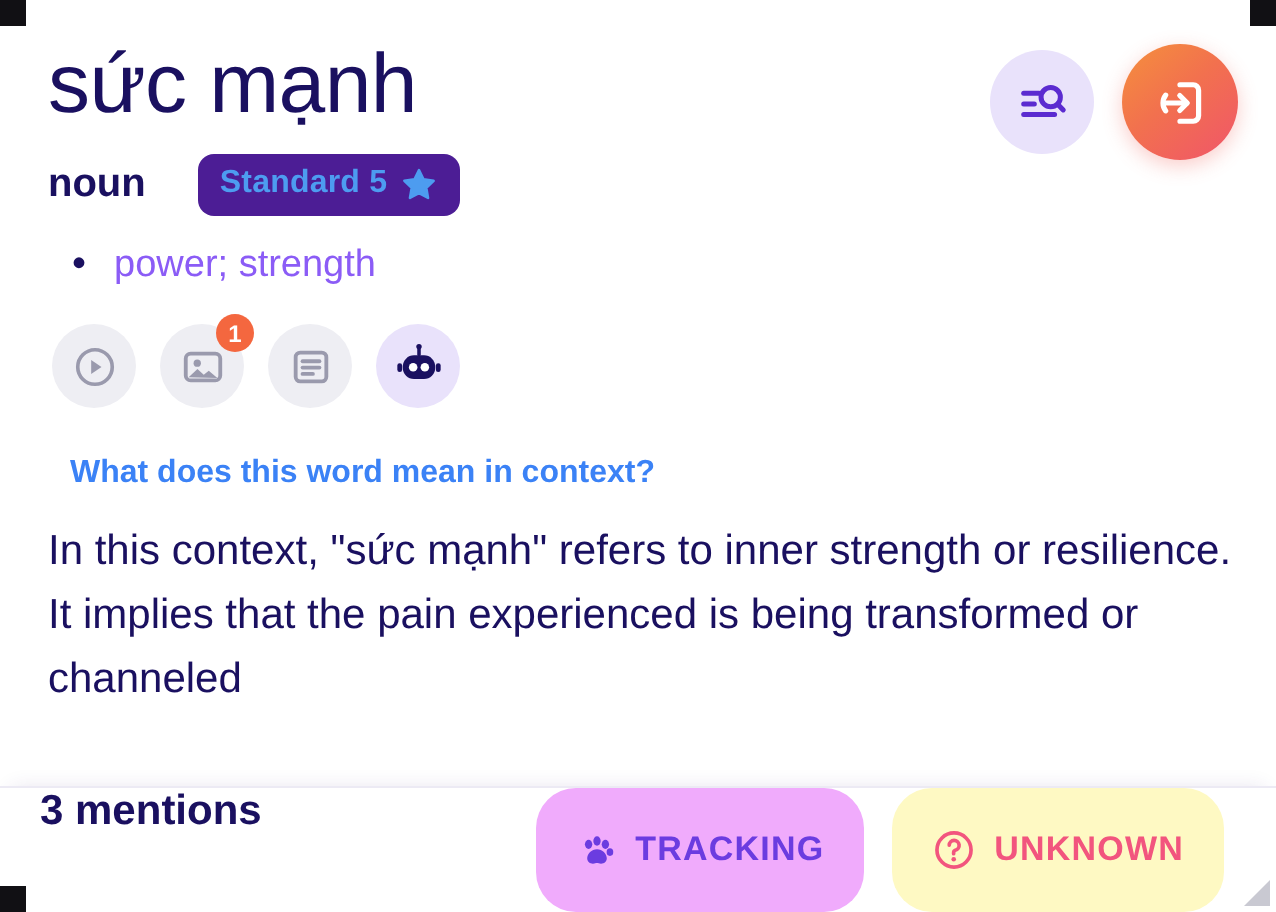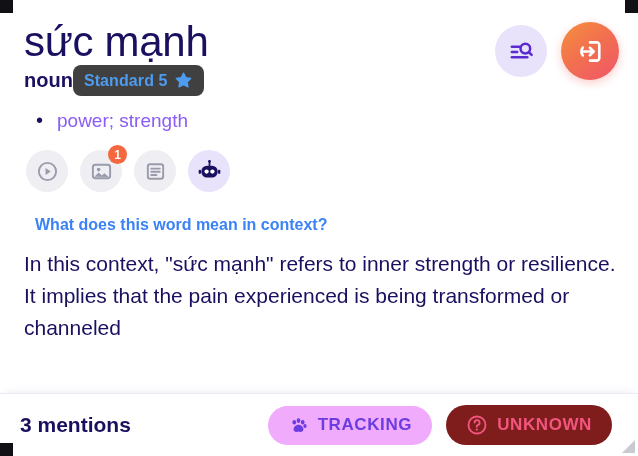--- a/index.html
+++ b/index.html
@@ -70,32 +70,32 @@
     font-weight: 400;
     color: #1a1060;
     letter-spacing: -0.3px;
     margin: 0;
     white-space: nowrap;
   }
 
   #meta-row {
     display: flex;
     align-items: center;
-    gap: 0;
+    gap: 26px;
+    margin-top: 12px;
   }
   #pos-label {
     font-size: 20px;
     font-weight: 700;
     color: #1a1060;
   }
   #level-badge {
     display: inline-flex;
-    align-items: center;
     gap: 6px;
-    background: #404040;
+    background: #4c1d95;
     border-radius: 8px;
     padding: 6px 11px;
   }
   #level-badge-label {
     font-size: 16px;
     font-weight: 700;
     color: #4d9cf0;
     letter-spacing: 0.1px;
   }
 
@@ -201,21 +201,20 @@
     line-height: 1.52;
     color: #1a1060;
     margin: 14px 0 0 0;
   }
 
   
   #footer-bar {
     flex: 0 0 auto;
     height: 62px;
     display: flex;
-    align-items: center;
     gap: 14px;
     padding: 0 20px;
     border-top: 1px solid #eceaf4;
     box-shadow: 0 -4px 10px -6px rgba(60,40,120,0.16);
     background: #ffffff;
     position: relative;
     z-index: 10;
   }
   #mentions-count {
     font-size: 21px;
@@ -235,21 +234,21 @@
     cursor: pointer;
     white-space: nowrap;
   }
   #tracking-pill { background: #f0abfc; }
   #tracking-pill .pill-label {
     font-size: 17px;
     font-weight: 700;
     letter-spacing: 0.6px;
     color: #6b3ce0;
   }
-  #unknown-pill { background: #7f1d1d; margin-right: 6px; }
+  #unknown-pill { background: #fef9c3; margin-right: 6px; }
   #unknown-pill .pill-label {
     font-size: 17px;
     font-weight: 700;
     letter-spacing: 0.6px;
     color: #f2557e;
   }
 </style>
 </head>
 <body>
 

